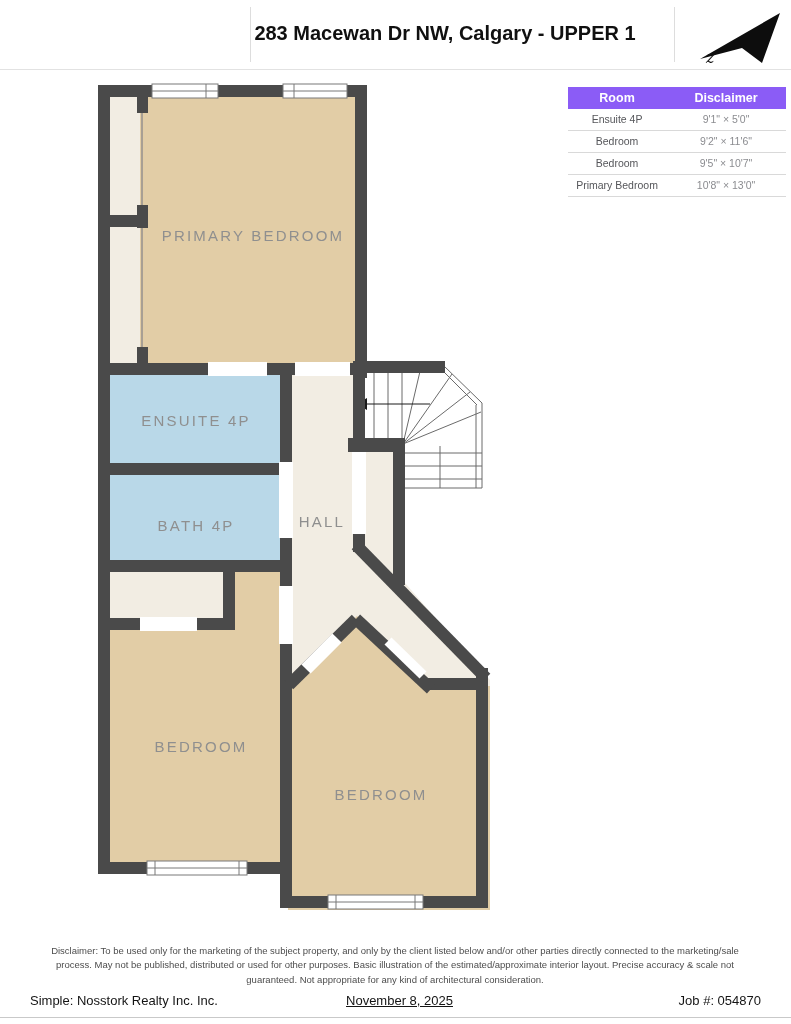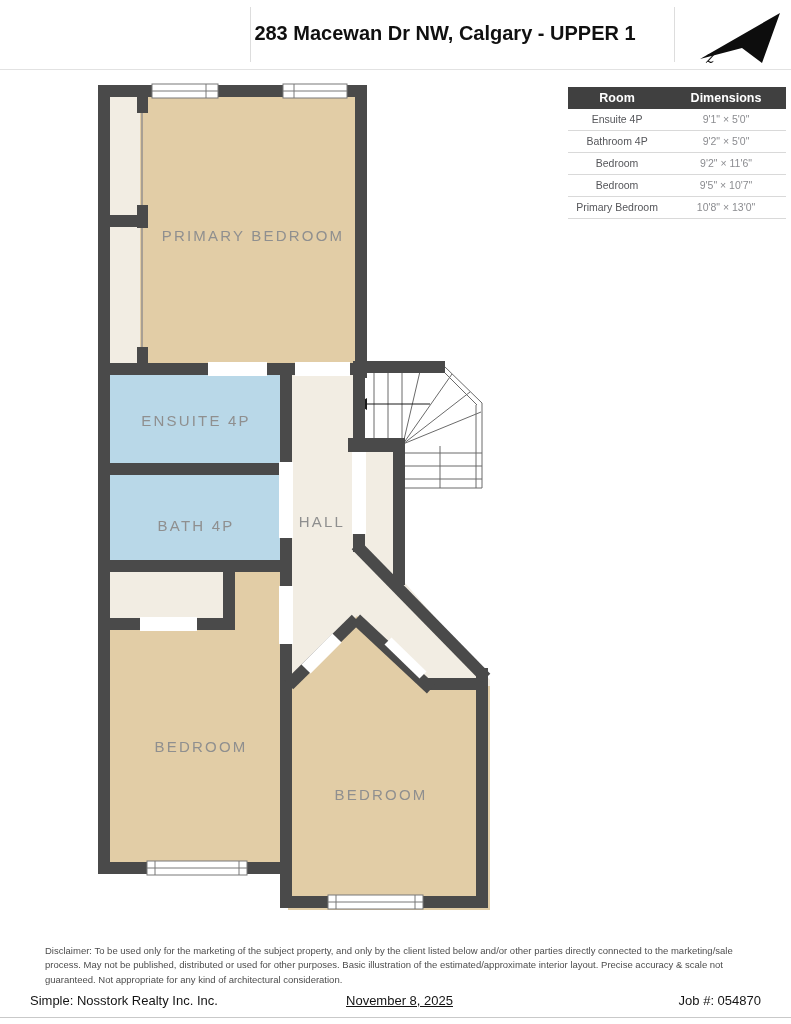--- a/index.html
+++ b/index.html
@@ -14,28 +14,28 @@
   .hsep{position:absolute;top:7px;width:1px;height:55px;background:#ddd;}
   .title{position:absolute;left:130px;width:630px;top:22px;text-align:center;font-size:20px;font-weight:bold;color:#101010;}
   .compass{position:absolute;left:692px;top:8px;}
 
   
   .plan-svg{position:absolute;left:0;top:0;}
   .room-label{fill:#8f8f8f;font-family:"Liberation Sans",sans-serif;font-size:15px;letter-spacing:2.2px;}
 
   
   .dim-table{position:absolute;left:568px;top:87px;width:218px;font-size:10.5px;}
-  .dim-head{display:flex;background:#404040;color:#fff;font-weight:bold;font-size:12.5px;height:22px;line-height:22px;}
+  .dim-head{display:flex;background:#8b5cf6;color:#fff;font-weight:bold;font-size:12.5px;height:22px;line-height:22px;}
   .dim-row{display:flex;height:21px;line-height:21px;border-bottom:1px solid #d9d9d9;}
   .c-room{width:45%;text-align:center;color:#55565a;}
   .c-dim{width:55%;text-align:center;color:#8b8c90;}
   .dim-head .c-room,.dim-head .c-dim{color:#fff;}
 
   
-  .disclaimer{position:absolute;left:45px;top:944px;width:700px;font-size:9.5px;line-height:1.5;color:#4d4d4d;}
+  .disclaimer{position:absolute;left:45px;top:944px;width:700px;text-align:center;font-size:9.5px;line-height:1.5;color:#4d4d4d;}
   .footer{position:absolute;left:0;top:993px;width:791px;font-size:13px;color:#141414;}
   .footer .client{position:absolute;left:30px;top:0;}
   .footer .date{position:absolute;left:4px;width:791px;text-align:center;top:0;text-decoration:underline;}
   .footer .job{position:absolute;right:30px;top:0;}
   .bottom-line{position:absolute;left:0;top:1017px;width:791px;height:1px;background:#c9c9c9;}
 </style>
 </head>
 <body>
 
 <div class="header">
@@ -161,29 +161,25 @@
     <text class="room-label" x="196" y="531">BATH 4P</text>
     <text class="room-label" x="322" y="527">HALL</text>
     <text class="room-label" x="201" y="752">BEDROOM</text>
     <text class="room-label" x="381" y="800">BEDROOM</text>
   </g>
 </svg>
 
 <div class="dim-table">
   <div class="dim-head">
     <div class="c-room">Room</div>
-    <div class="c-dim">Dimensions</div>
+    <div class="c-dim">Disclaimer</div>
   </div>
   <div class="dim-row">
     <div class="c-room">Ensuite 4P</div>
     <div class="c-dim">9'1" × 5'0"</div>
-  </div>
-  <div class="dim-row">
-    <div class="c-room">Bathroom 4P</div>
-    <div class="c-dim">9'2" × 5'0"</div>
   </div>
   <div class="dim-row">
     <div class="c-room">Bedroom</div>
     <div class="c-dim">9'2" × 11'6"</div>
   </div>
   <div class="dim-row">
     <div class="c-room">Bedroom</div>
     <div class="c-dim">9'5" × 10'7"</div>
   </div>
   <div class="dim-row">

